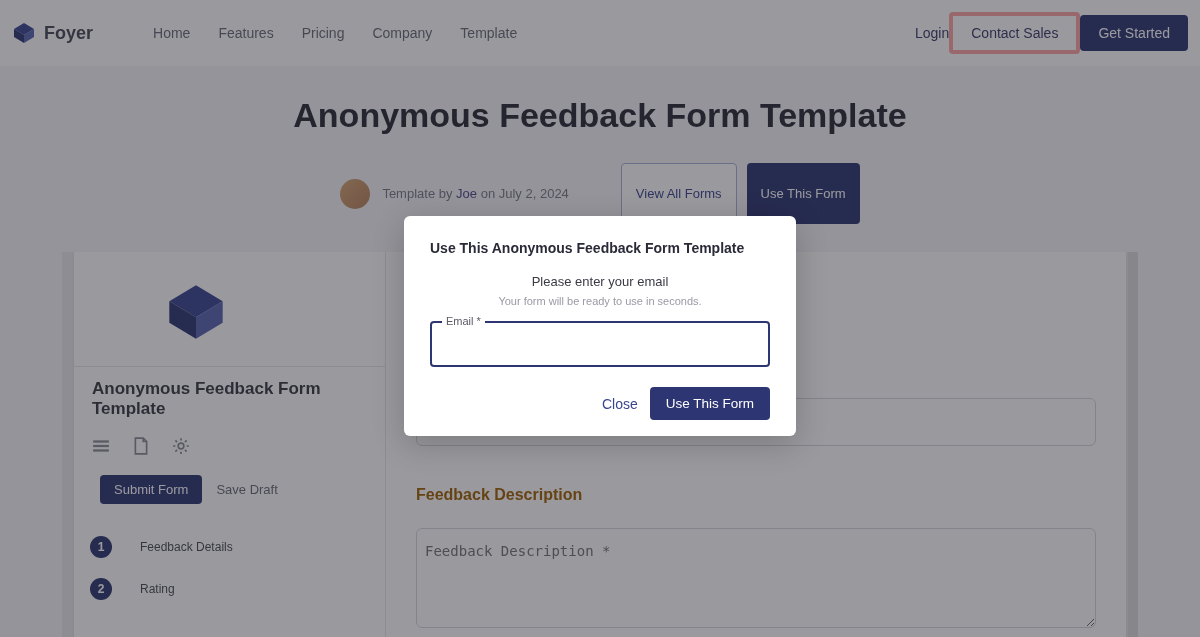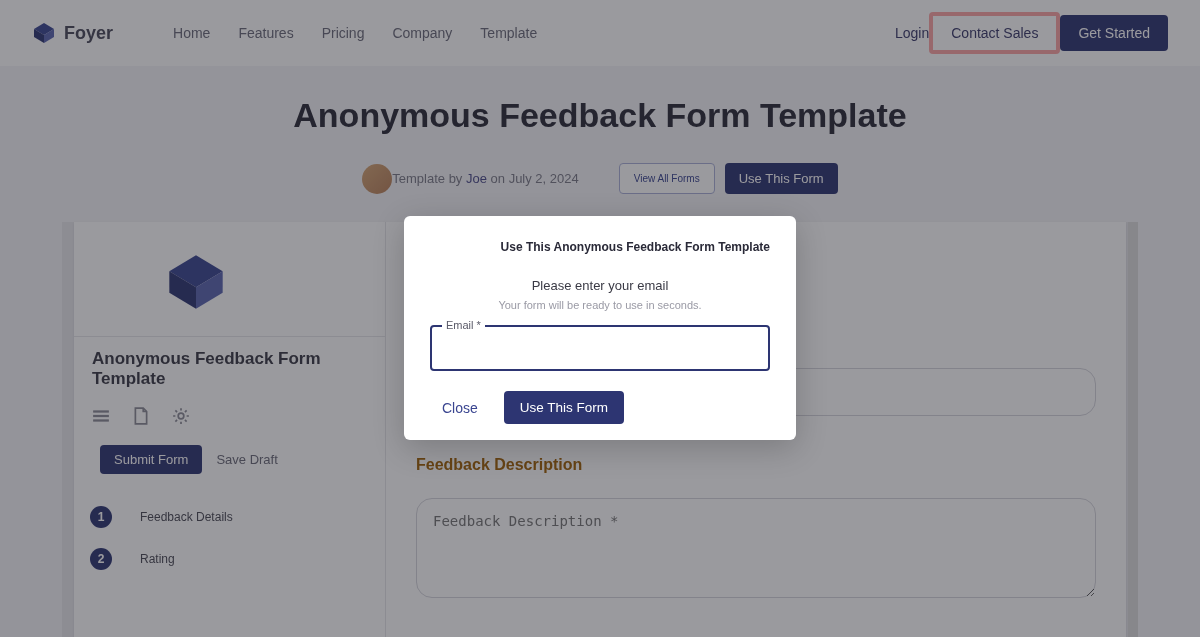--- a/index.html
+++ b/index.html
@@ -1,37 +1,37 @@
 <!DOCTYPE html>
 <html><head>
 <meta charset="utf-8">
 <style>
 * { margin: 0; padding: 0; box-sizing: border-box; }
 body { font-family: -apple-system, BlinkMacSystemFont, 'Segoe UI', sans-serif; background: #f5f5f7; width: 1200px; height: 637px; overflow: hidden; position: relative; }
 
 
-.header { display: flex; align-items: center; padding: 12px 32px; background: #fff; }
+.header { display: flex; align-items: center; padding: 12px 12px; background: #fff; }
 .logo-wrap { display: flex; align-items: center; gap: 8px; }
 .logo-icon { width: 24px; height: 24px; }
 .logo-text { font-size: 18px; font-weight: 600; color: #4a4a5a; }
 .nav { display: flex; gap: 28px; margin-left: 60px; }
 .nav-item { color: #6b6b7a; font-size: 14px; cursor: pointer; }
 .header-actions { margin-left: auto; display: flex; align-items: center; gap: 0; }
 .btn-login { color: #3a3a6a; font-size: 14px; cursor: pointer; }
 .btn-outline { border: 4px solid #fca5a5; padding: 9px 18px; border-radius: 4px; color: #3a3a6a; font-size: 14px; cursor: pointer; background: #fff; }
 .btn-primary { background: #2d3572; color: #fff; padding: 10px 18px; border-radius: 4px; font-size: 14px; cursor: pointer; border: none; }
 
 
 .page-title { text-align: center; font-size: 34px; font-weight: 700; color: #2a2a38; margin-top: 30px; }
-.template-meta { display: flex; align-items: center; justify-content: center; margin-top: 28px; }
+.template-meta { display: flex; align-items: center; justify-content: center; gap: 12px; margin-top: 28px; }
 .avatar { width: 30px; height: 30px; border-radius: 50%; background: linear-gradient(135deg, #d4a574, #b8805a); }
 .meta-text { font-size: 13px; color: #7a7a88; }
 .meta-author { color: #4a4a8a; }
 .meta-actions { display: flex; gap: 10px; margin-left: 40px; }
-.btn-sm-outline { border: 1px solid #aab0d8; padding: 8px 14px; border-radius: 4px; color: #3a4590; font-size: 10px; cursor: pointer; background: #fff; }
+.btn-sm-outline { border: 1px solid #aab0d8; padding: 22px 14px; border-radius: 4px; color: #3a4590; font-size: 13px; cursor: pointer; background: #fff; }
 .btn-sm-primary { background: #2d3572; color: #fff; padding: 8px 14px; border-radius: 4px; font-size: 13px; cursor: pointer; border: none; }
 
 
 .canvas-wrap { background: #e8e8ec; margin: 28px 62px 0; padding: 0; height: 440px; position: relative; }
 .canvas-inner { display: flex; background: #fff; margin: 0 12px; height: 100%; box-shadow: 0 1px 3px rgba(0,0,0,0.08); }
 
 
 .left-panel { width: 312px; border-right: 1px solid #e5e5ea; display: flex; flex-direction: column; }
 .brand-box { padding: 28px 0 18px 90px; }
 .brand-cube { width: 64px; height: 64px; }
@@ -43,33 +43,33 @@
 .btn-link { color: #6a6a78; font-size: 13px; cursor: pointer; }
 .steps { padding: 14px 8px; }
 .step { display: flex; align-items: center; gap: 28px; padding: 10px 8px; }
 .step-num { width: 22px; height: 22px; border-radius: 50%; background: #2d3572; color: #fff; display: flex; align-items: center; justify-content: center; font-size: 12px; font-weight: 600; }
 .step-label { font-size: 12px; color: #4a4a55; }
 
 
 .right-panel { flex: 1; padding: 26px 30px; }
 .field-block { margin-top: 40px; margin-bottom: 24px; }
 .field-label { font-size: 16px; font-weight: 600; color: #a16207; margin-bottom: 24px; }
-.field-input { width: 100%; border: 1px solid #d5d5dc; border-radius: 16px; padding: 14px 16px; font-size: 14px; color: #8a8a95; background: #fff; min-height: 48px; }
+.field-input { width: 100%; border: 1px solid #d5d5dc; border-radius: 6px; padding: 14px 8px; font-size: 14px; color: #8a8a95; background: #fff; min-height: 48px; }
 .field-textarea { min-height: 100px; }
 
 
 .overlay { position: absolute; inset: 0; background: rgba(30,30,40,0.45); display: flex; align-items: flex-start; justify-content: center; padding-top: 216px; }
 .modal { background: #fff; border-radius: 6px; width: 392px; padding: 24px 26px 16px; box-shadow: 0 8px 32px rgba(0,0,0,0.2); }
-.modal-title { font-size: 12px; font-weight: 700; color: #2a2a38; text-align: right; margin-bottom: 24px; }
+.modal-title { font-size: 14px; font-weight: 700; color: #2a2a38; text-align: left; margin-bottom: 18px; }
 .modal-sub { font-size: 13px; color: #3a3a45; text-align: center; margin-bottom: 6px; }
 .modal-sub2 { font-size: 11px; color: #9a9aa5; text-align: center; margin-bottom: 14px; }
 .input-wrap { position: relative; border: 2px solid #2d3572; border-radius: 4px; padding: 14px 12px 10px; margin-bottom: 20px; }
 .input-label { position: absolute; top: -8px; left: 10px; background: #fff; padding: 0 4px; font-size: 11px; color: #5a5a68; }
 .input-field { border: none; outline: none; width: 100%; font-size: 14px; }
-.modal-actions { display: flex; gap: 14px; align-items: center; }
+.modal-actions { display: flex; justify-content: flex-end; align-items: center; }
 .btn-close { color: #3a4590; font-size: 14px; cursor: pointer; padding: 8px 12px; }
 .btn-use { background: #2d3572; color: #fff; padding: 9px 16px; border-radius: 4px; font-size: 13.5px; cursor: pointer; border: none; }
 
 .scrollbar-hint { position: absolute; right: 0; top: 0; width: 10px; height: 100%; background: #ddd; }
 </style>
 </head>
 <body>
 
 <div class="header">
   <div class="logo-wrap">

